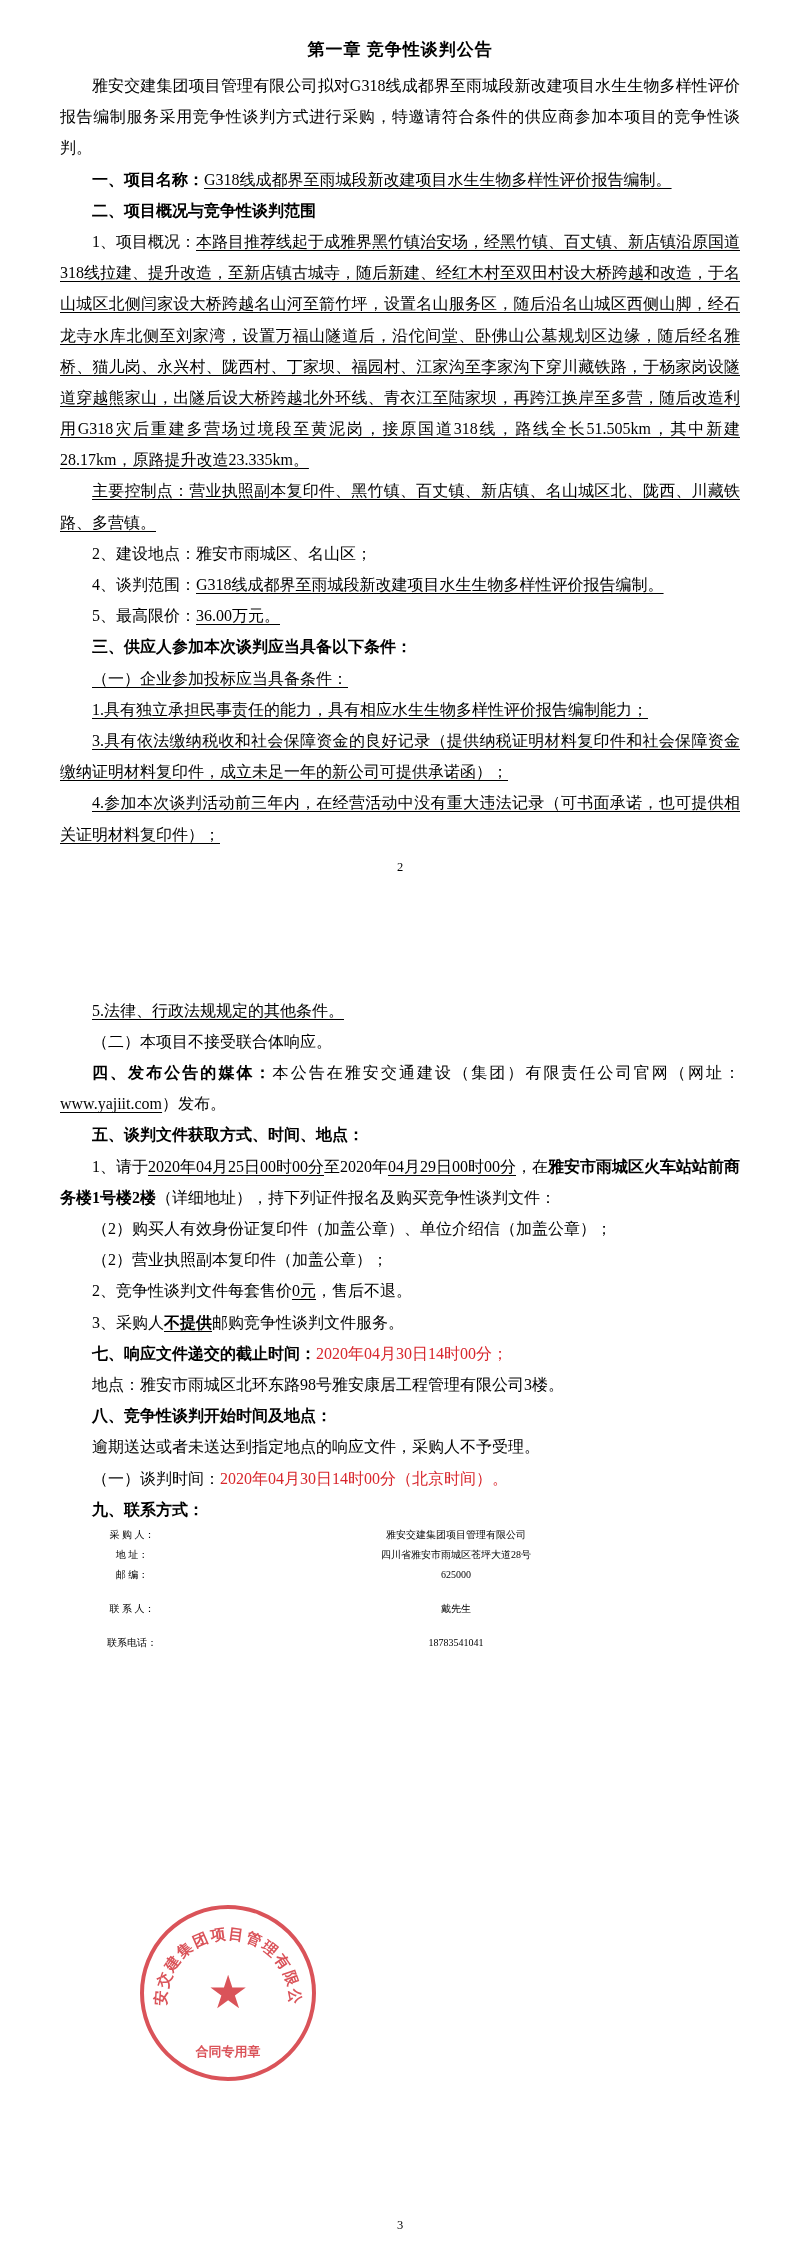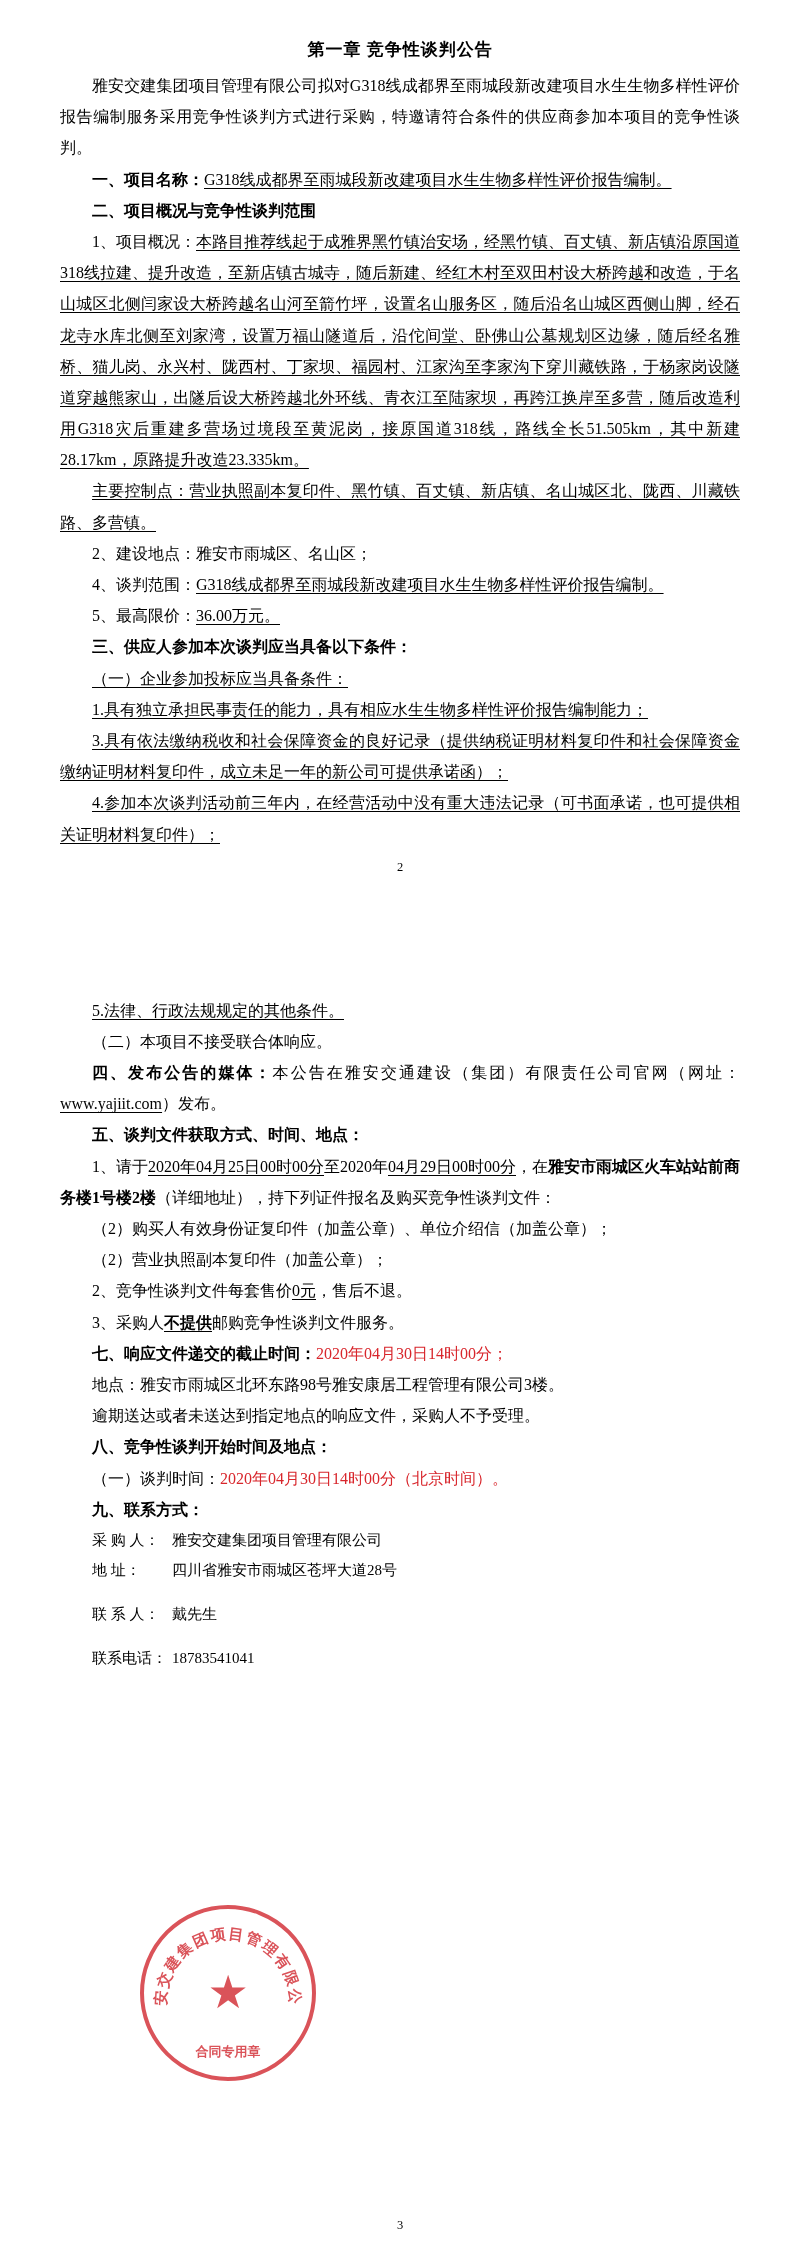--- a/index.html
+++ b/index.html
@@ -38,21 +38,21 @@
   }
   .seal .ring-top{
     position:absolute;left:0;top:0;width:100%;height:100%;
   }
   .seal svg text{fill:#d0232b;font-size:15px;font-family:"Liberation Serif",serif;font-weight:bold;letter-spacing:2px;}
   .seal .bottomtxt{
     position:absolute;left:0;right:0;bottom:16px;text-align:center;
     color:#d0232b;font-size:13px;font-weight:bold;font-family:Liberation Serif, serif;
   }
   .spacerblock{height:120px;}
-  .contact-line{display:flex;font-size:15px;line-height:2.0;}
+  .contact-line{display:flex;font-size:10px;line-height:2.0;text-align:center;}
   .contact-label{width:80px;flex:0 0 80px;}
   .contact-val{flex:1;}
   .footer-num{
     position:absolute;left:0;right:0;bottom:28px;text-align:center;font-size:12.5px;
   }
 </style>
 </head>
 <body>
 
 <div class="page">
@@ -136,39 +136,43 @@
 
     <p class="ind2">
       <span>3、采购人</span><span class="b u">不提供</span><span>邮购竞争性谈判文件服务。</span>
     </p>
 
     <p class="ind2">
       <span class="b">七、响应文件递交的截止时间：</span><span class="red">2020年04月30日14时00分；</span>
     </p>
 
     <p class="ind2">地点：雅安市雨城区北环东路98号雅安康居工程管理有限公司3楼。</p>
+    <p class="ind2 b">八、竞争性谈判开始时间及地点：</p>
+
     <p class="ind2">逾期送达或者未送达到指定地点的响应文件，采购人不予受理。</p>
-
-    <p class="ind2 b">八、竞争性谈判开始时间及地点：</p>
 
     <p class="ind2">
       <span>（一）谈判时间：</span><span class="red">2020年04月30日14时00分（北京时间）。</span>
     </p>
 
 
     <p class="ind2 b">九、联系方式：</p>
 
     <div style="padding-left:2em;">
       <div class="contact-line">
         <div class="contact-label">采 购 人：</div>
         <div class="contact-val">雅安交建集团项目管理有限公司</div>
       </div>
       <div class="contact-line">
         <div class="contact-label">地    址：</div>
         <div class="contact-val">四川省雅安市雨城区苍坪大道28号</div>
+      </div>
+      <div class="contact-line">
+        <div class="contact-label">邮    编：</div>
+        <div class="contact-val">625000</div>
       </div>
       <div style="height:14px"></div>
       <div class="contact-line">
         <div class="contact-label">联 系 人：</div>
         <div class="contact-val">戴先生</div>
       </div>
       <div style="height:14px"></div>
       <div class="contact-line">
         <div class="contact-label">联系电话：</div>
         <div class="contact-val">18783541041</div>

